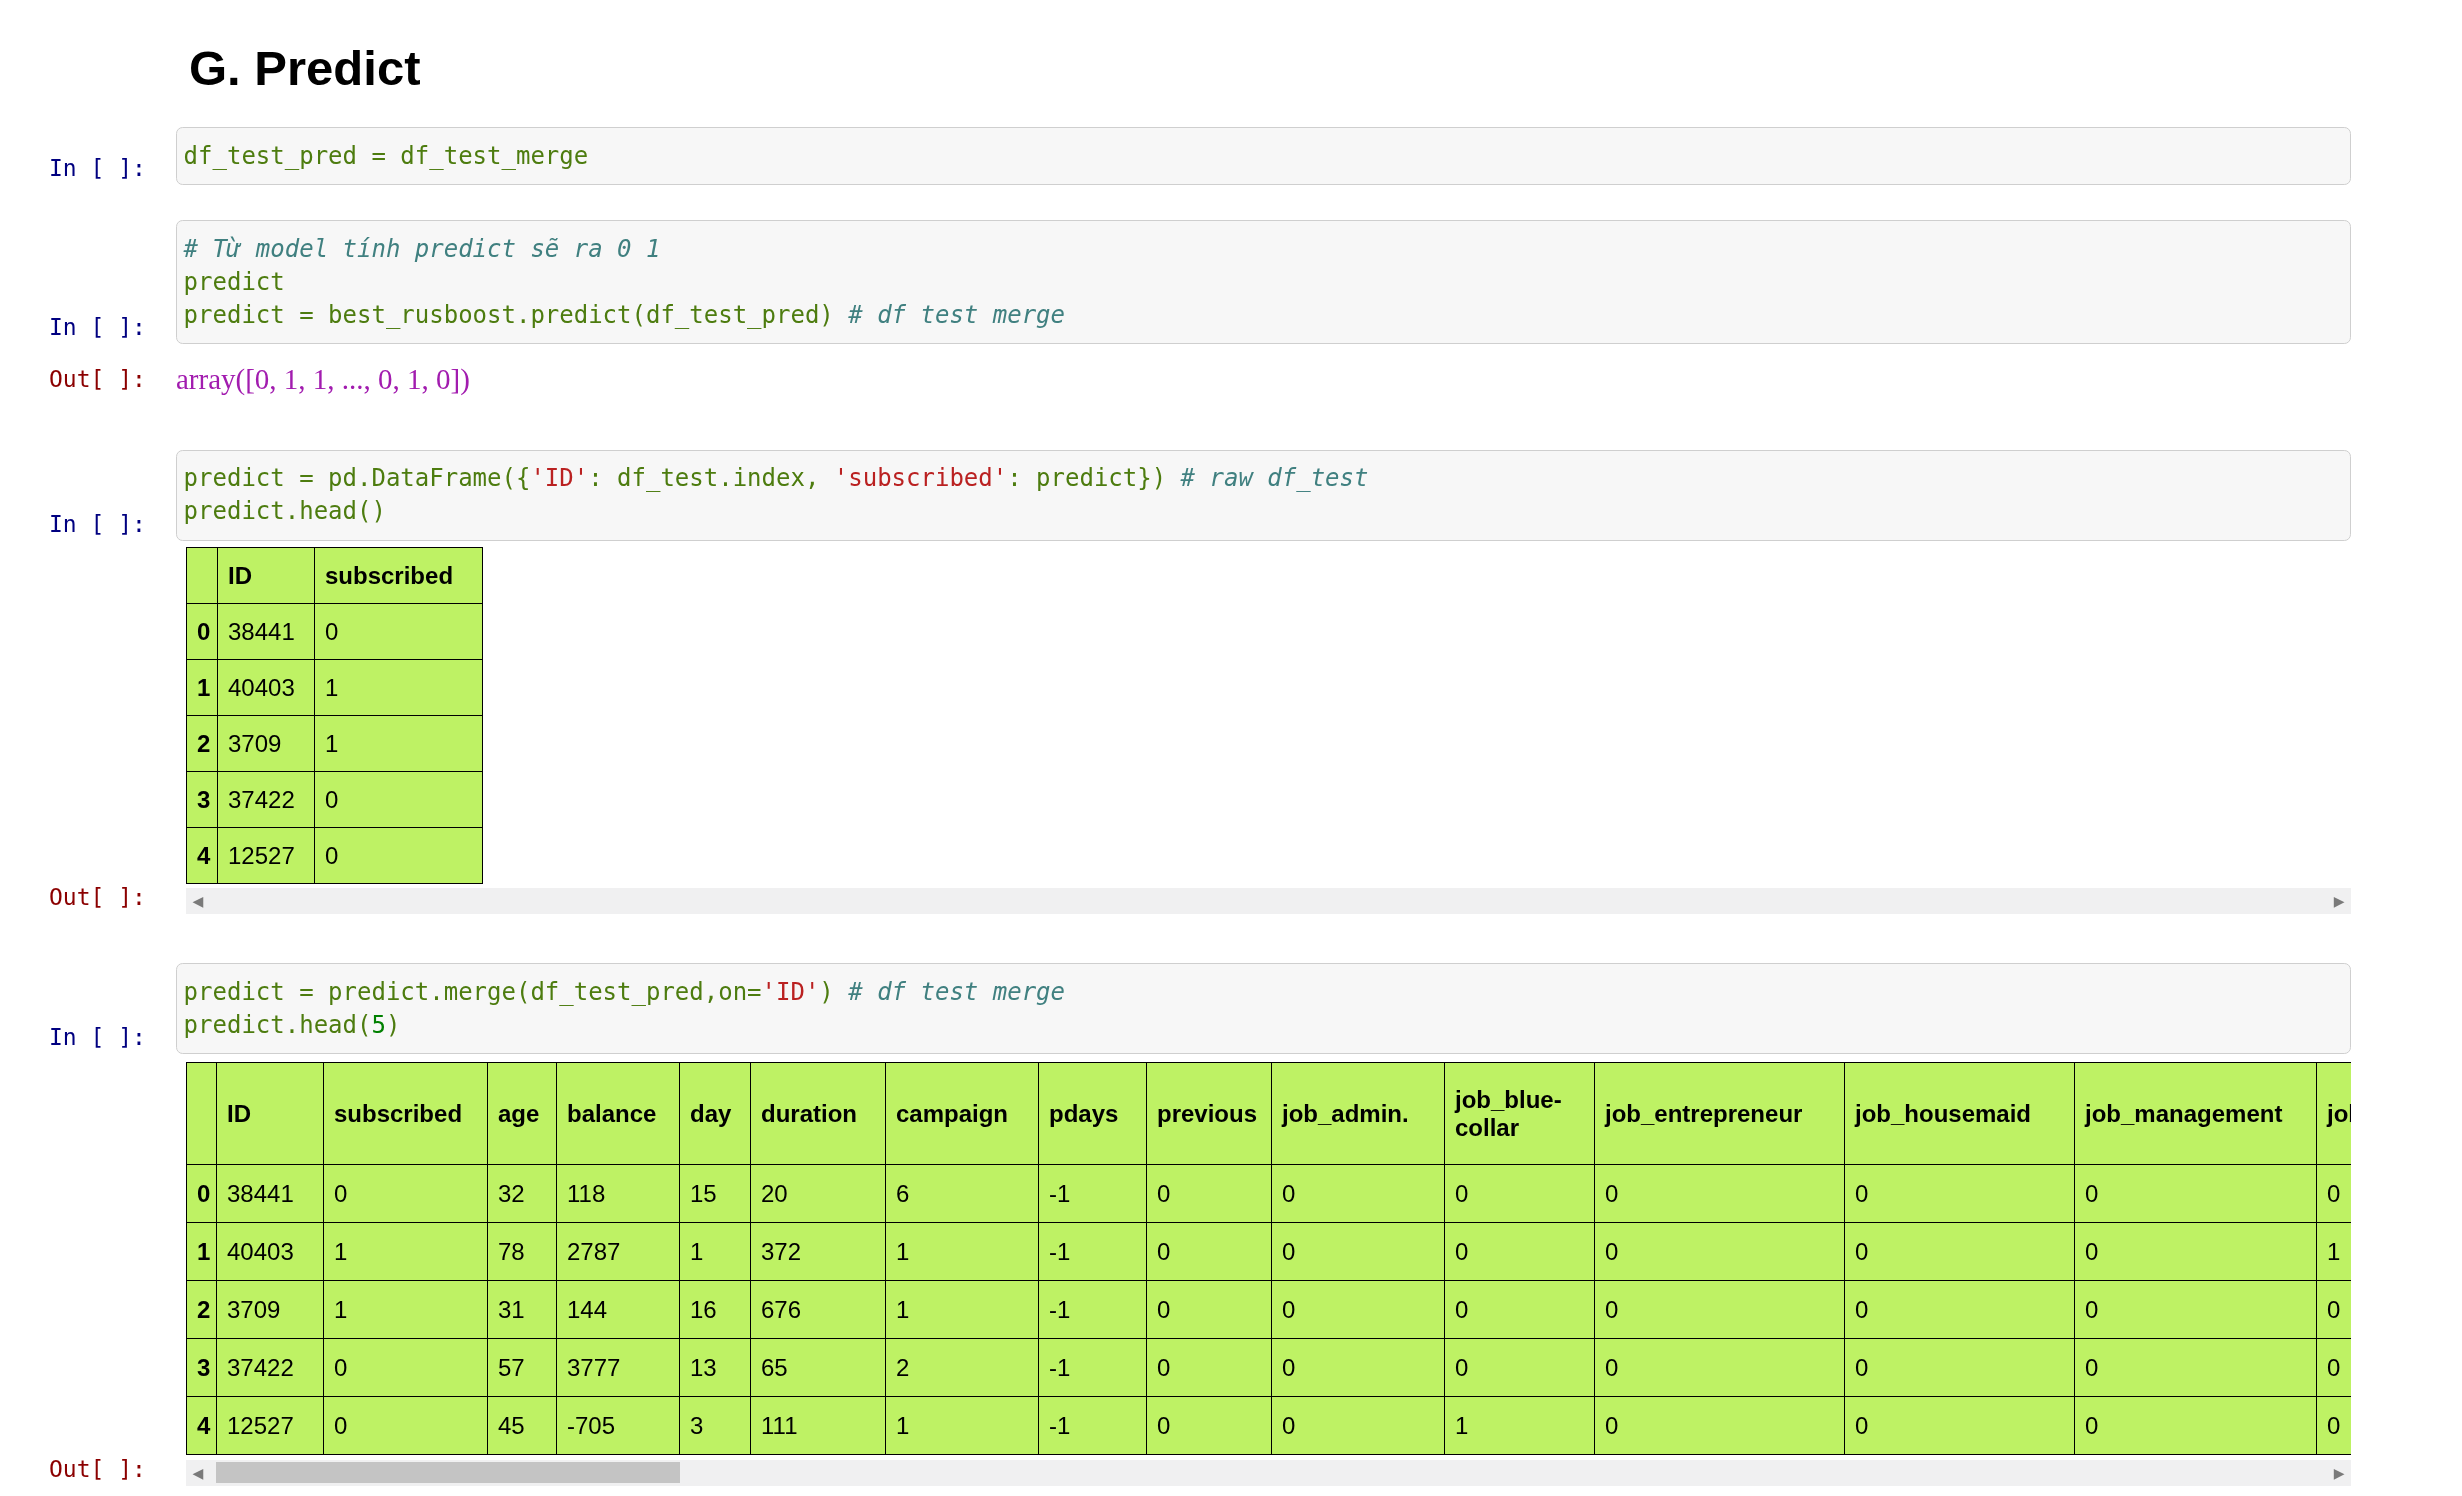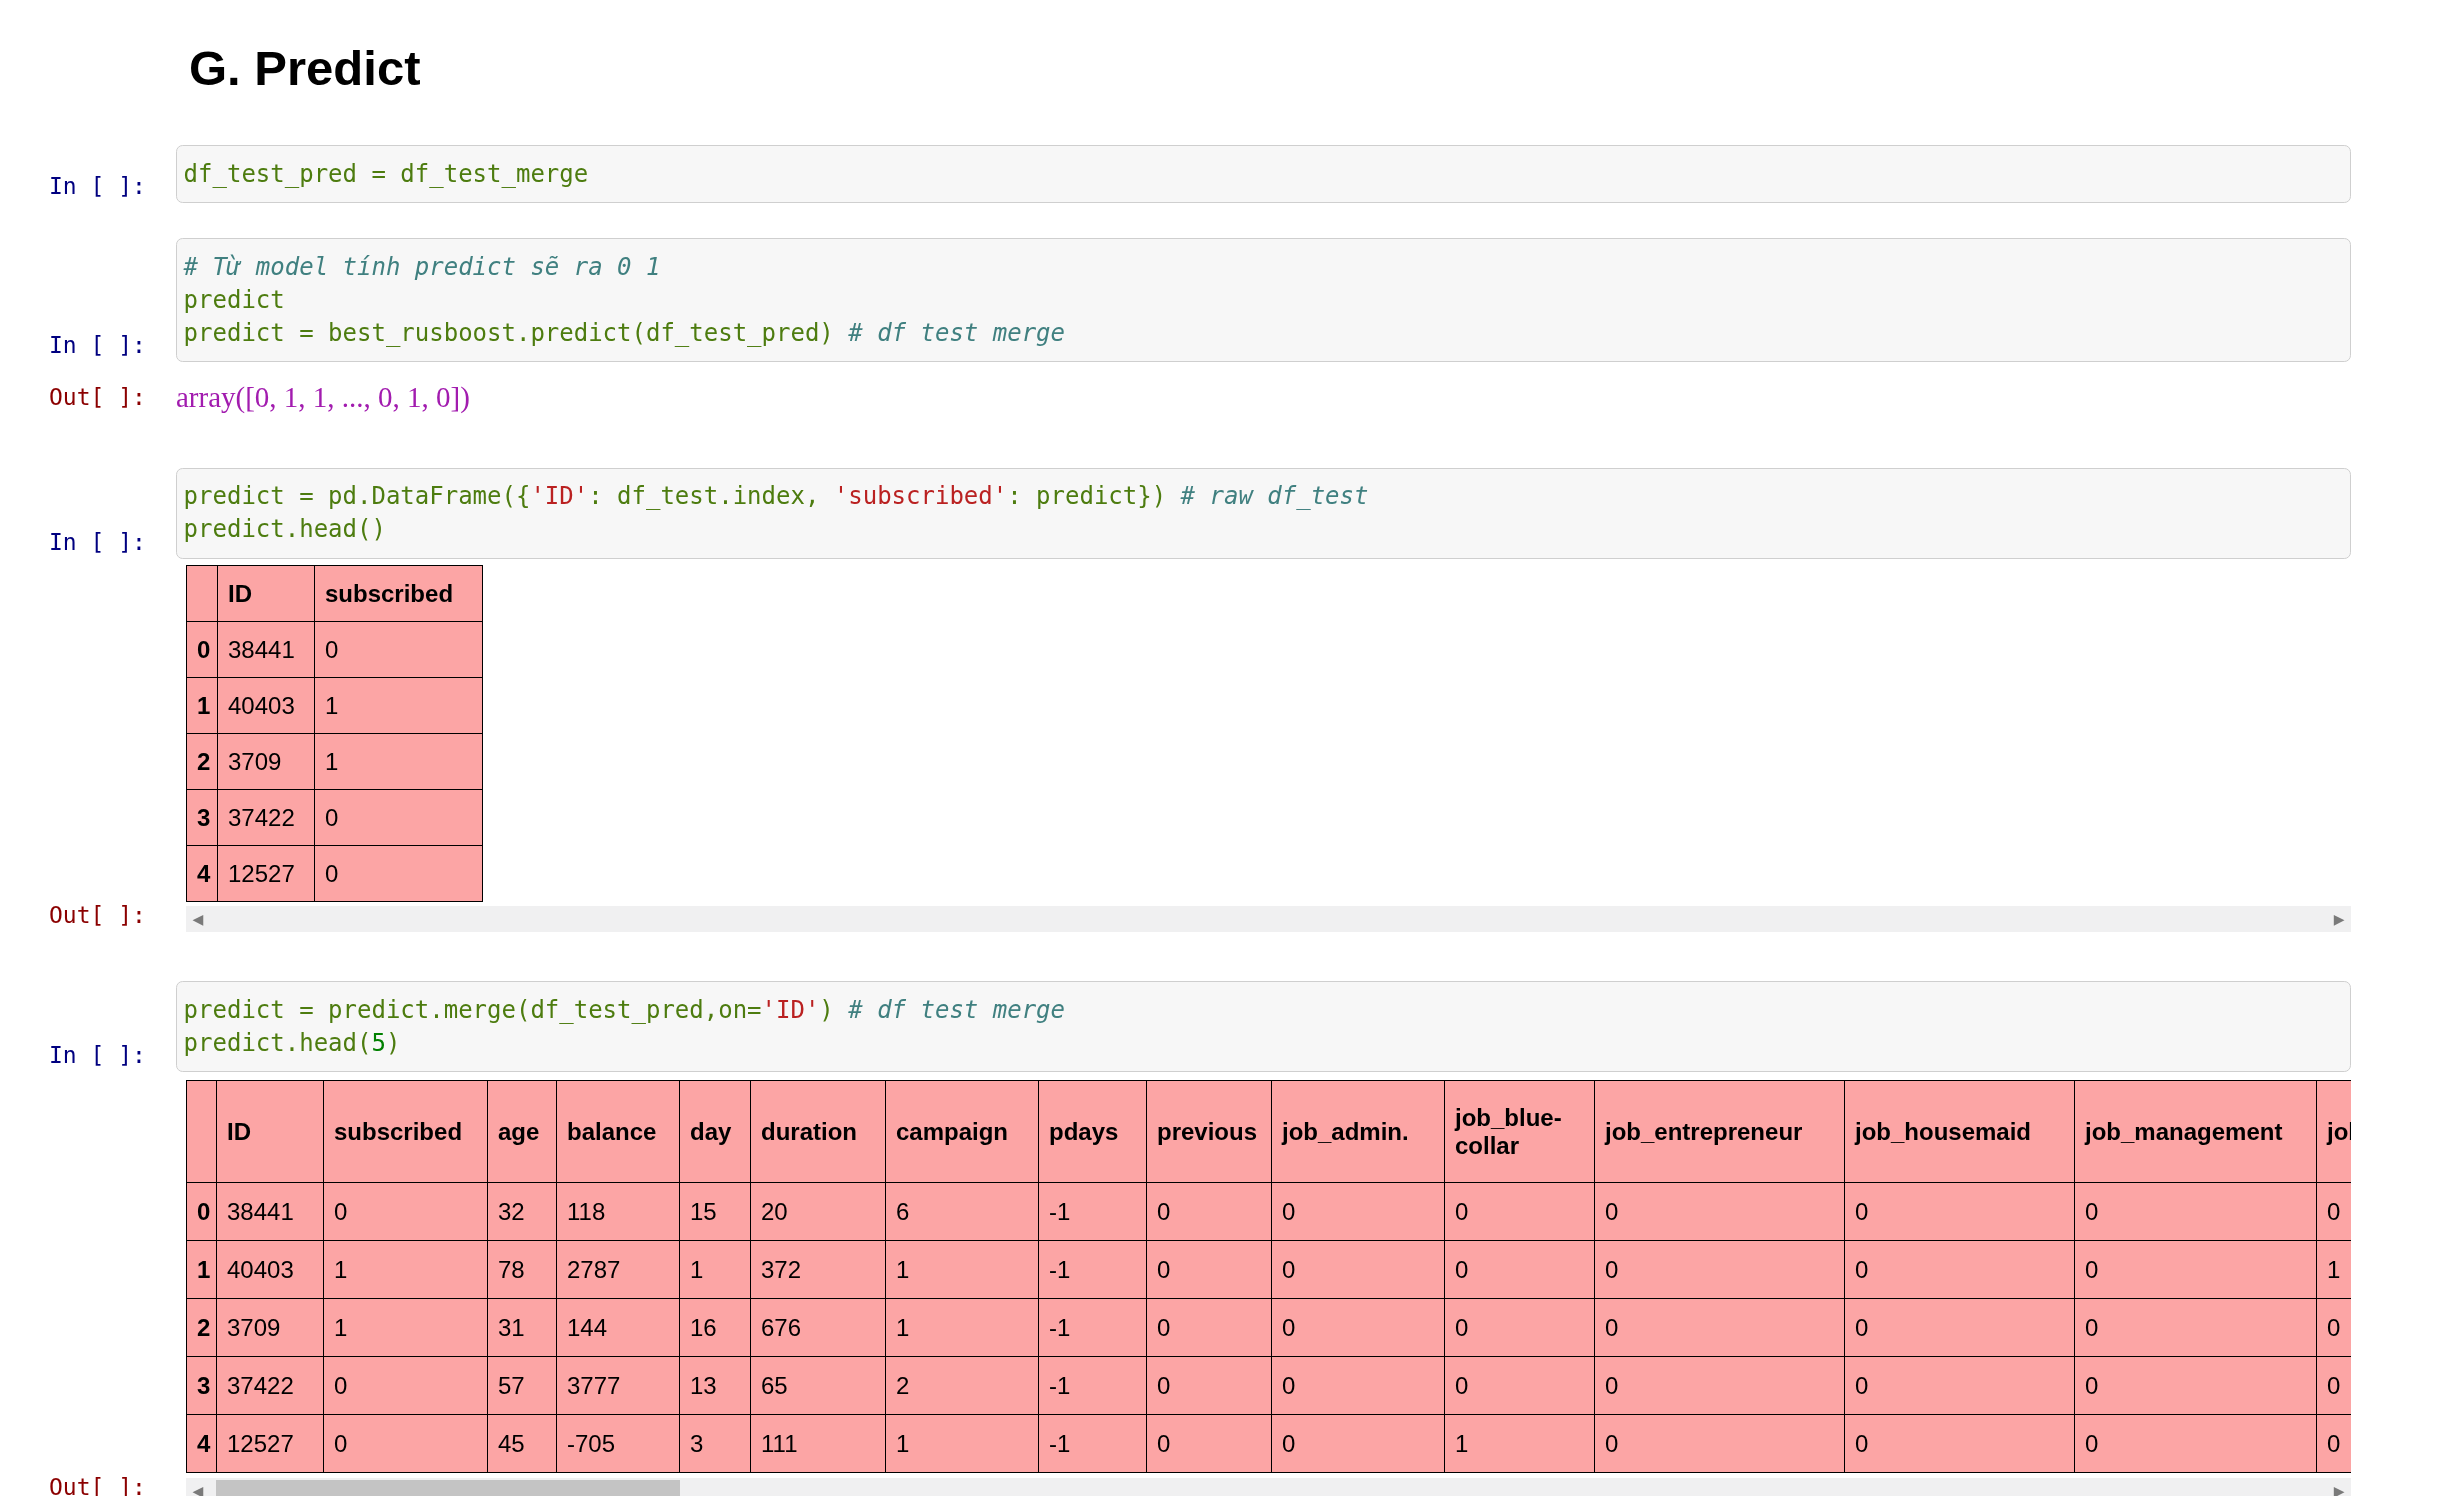--- a/index.html
+++ b/index.html
@@ -6,21 +6,21 @@
   html, body {
     margin: 0; padding: 0;
     width: 2462px; height: 1497px;
     background: #ffffff;
     overflow: hidden;
     font-family: "Liberation Sans", sans-serif;
   }
   .notebook { padding-left: 49px; }
 
   .heading {
-    margin: 39px 0 48px 140px;
+    margin: 39px 0 30px 140px;
     font-size: 49px;
     line-height: 58px;
     font-weight: bold;
     color: #000;
   }
 
   .row { display: flex; align-items: flex-end; }
 
   .prompt {
     flex: 0 0 127px;
@@ -55,21 +55,21 @@
     line-height: 33px;
     padding-top: 1.6px;
     color: #a21caf;
   }
 
   .out-content { padding-left: 10px; }
 
   .df-table {
     border-collapse: collapse;
     table-layout: fixed;
-    background: #fca5a5;
+    background: #bef264;
     font-family: "Liberation Sans", sans-serif;
     font-size: 24px;
     color: #000;
   }
   .df-table th, .df-table td {
     border: 1.6px solid #000;
     padding: 5px 10px;
     text-align: left;
     vertical-align: middle;
     overflow: hidden;

